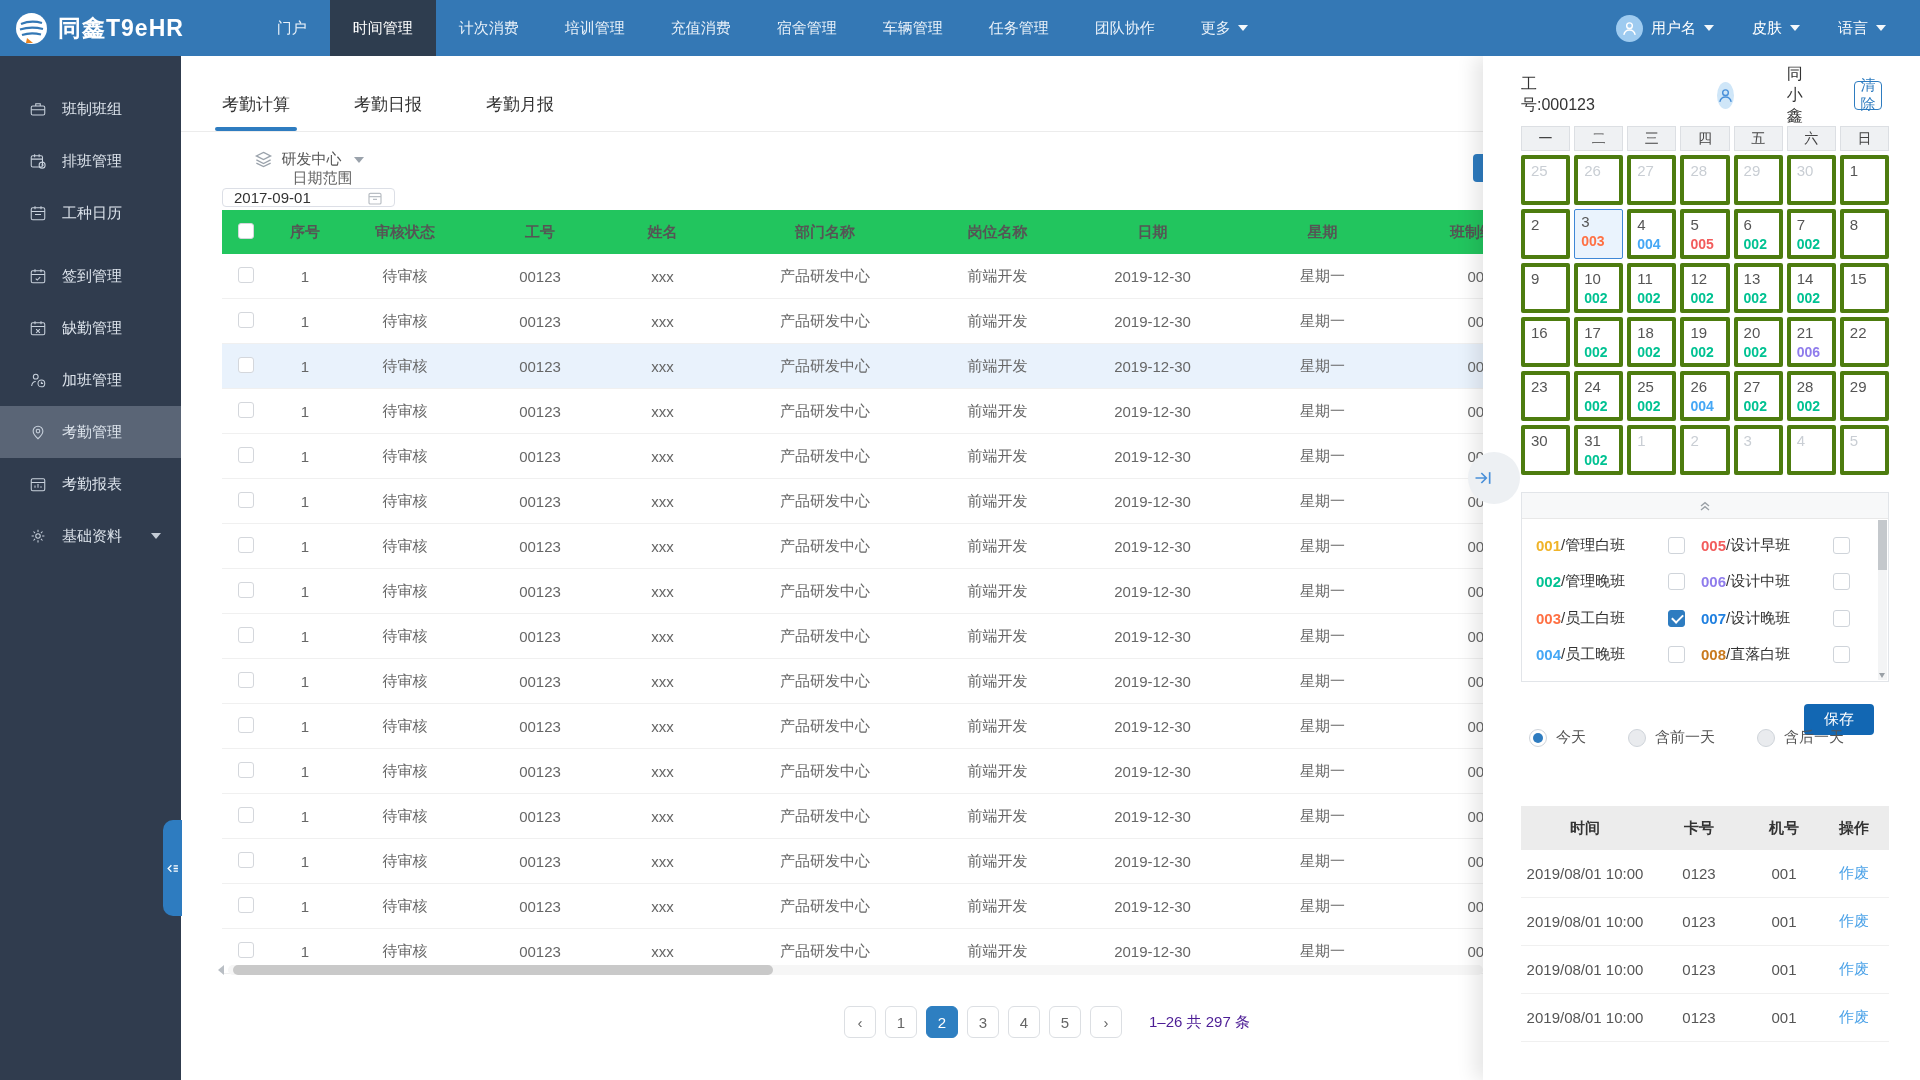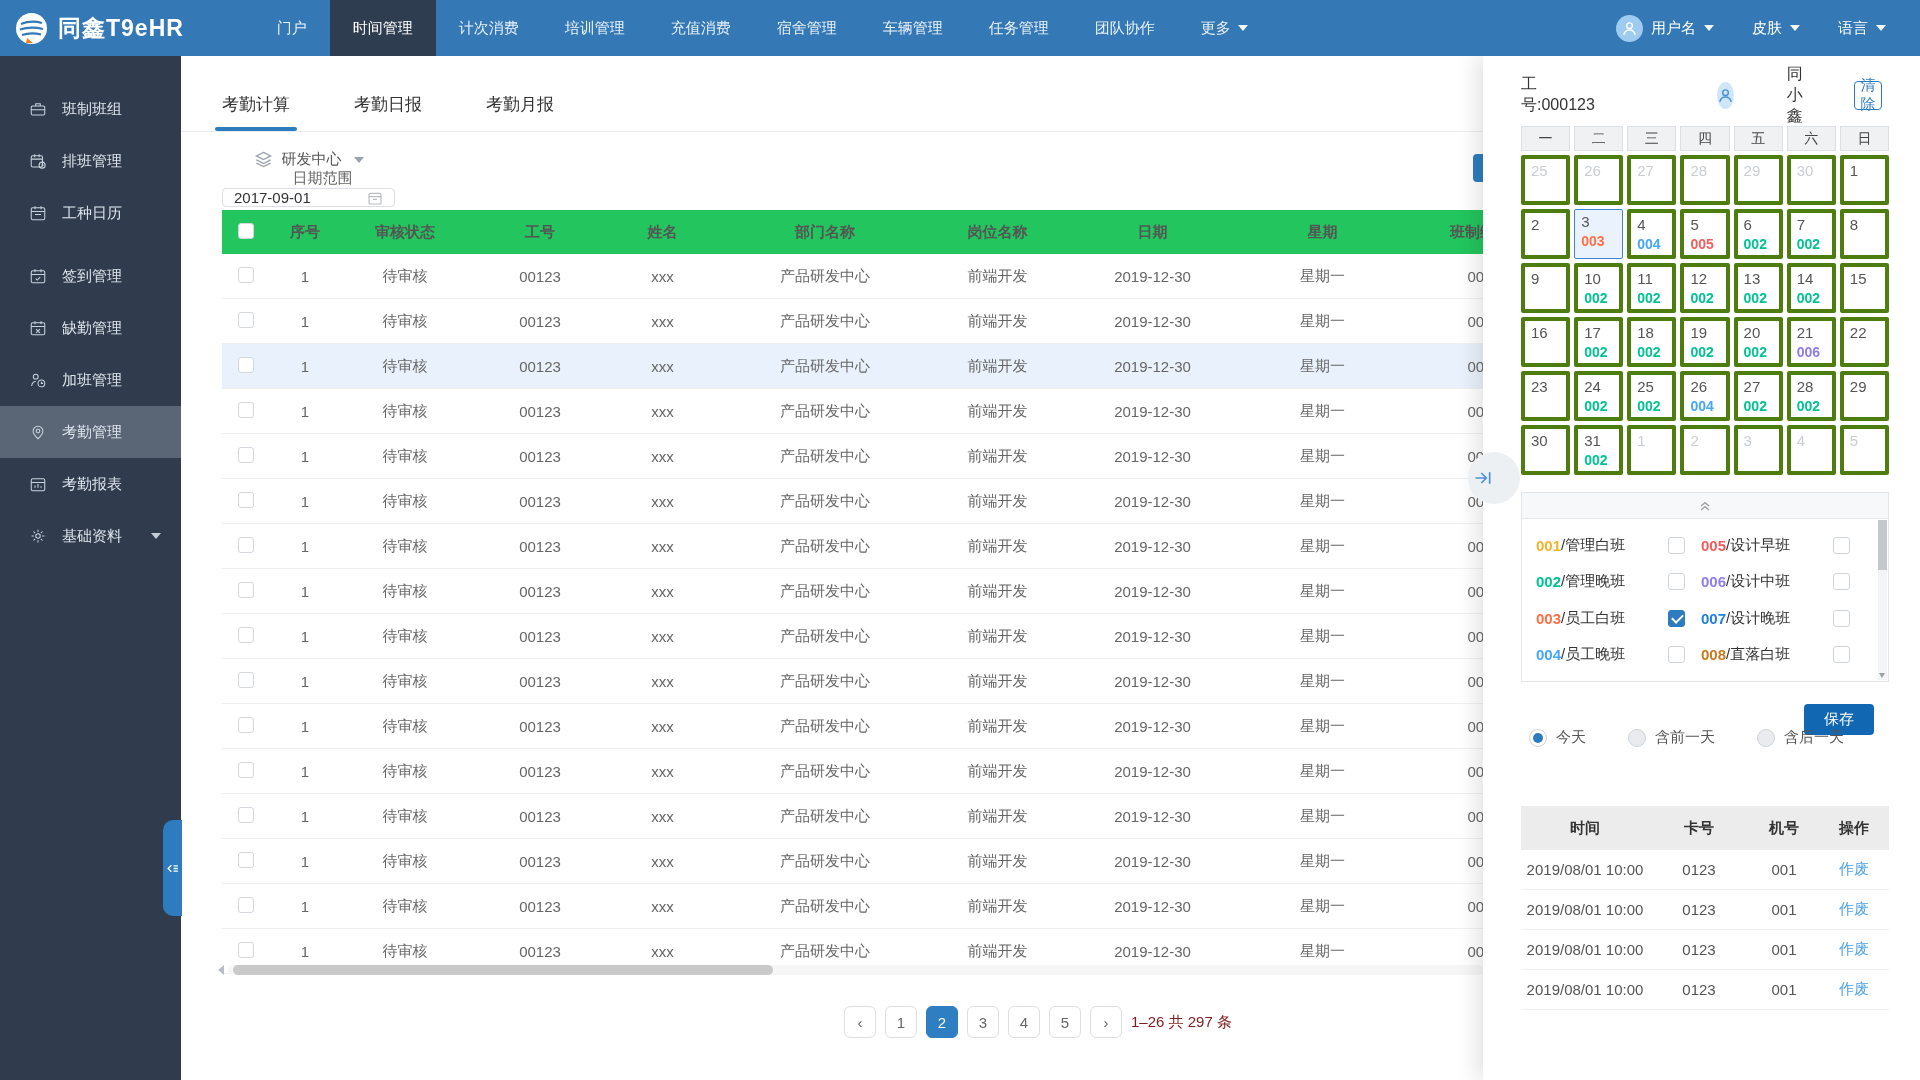--- a/index.html
+++ b/index.html
@@ -71,21 +71,21 @@
   .hs-arrow { width:0; height:0; border-top:5px solid transparent; border-bottom:5px solid transparent;
     border-right:6px solid #b9bec4; margin-right:4px; }
   .hs-track { flex:1; height:10px; background:#f6f6f6; border-radius:5px; position:relative; }
   .hs-thumb { position:absolute; left:5px; top:0; width:540px; height:10px; background:#c9c9c9; border-radius:5px; }
 
   
   .pager { position:absolute; top:950px; left:663px; display:flex; align-items:center; gap:9px; }
   .pg-btn { width:32px; height:32px; border:1px solid #dcdfe3; border-radius:6px; background:#fff;
     display:flex; align-items:center; justify-content:center; font-size:15px; color:#666; cursor:pointer; }
   .pg-btn.active { background:#2e7fc1; border-color:#2e7fc1; color:#fff; }
-  .pg-summary { font-size:15px; color:#7f1d1d; }
+  .pg-summary { font-size:15px; color:#4c1d95; margin-left:18px; }
 
   
   .drawer { position:absolute; top:56px; left:1483px; width:437px; height:1024px; background:#fff;
     box-shadow:-8px 0 18px rgba(0,0,0,.10); z-index:10; }
   .d-handle { position:absolute; left:-15px; top:396px; width:52px; height:52px; border-radius:50%;
     background:#edf0f3; cursor:pointer; }
   .d-handle svg { position:absolute; left:5px; top:16px; }
 
   .d-head { position:absolute; top:24px; left:38px; right:38px; height:30px; display:flex; align-items:center;gap:44px; }
   .emp-label { font-size:16px; color:#333; }
@@ -134,21 +134,21 @@
   .radio { display:flex; align-items:center; gap:9px; cursor:pointer; }
   .r-dot { width:18px; height:18px; border-radius:50%; border:1px solid #cfd4da; background:#e9ebee; position:relative; }
   .radio.selected .r-dot { background:#fff; }
   .radio.selected .r-dot::after { content:""; position:absolute; left:3px; top:3px; width:10px; height:10px;
     border-radius:50%; background:#2e7cc0; }
   .radio .r-label { font-size:15px; color:#555; }
 
   .punch { position:absolute; top:750px; left:38px; width:368px; }
   .p-head { display:flex; height:44px; background:#ececec; align-items:center; }
   .p-head .cell { font-size:15px; font-weight:bold; color:#333; text-align:center; }
-  .p-row { display:flex; height:40px; align-items:center; border-bottom:1px solid #f0f0f0; }
+  .p-row { display:flex; height:48px; align-items:center; border-bottom:1px solid #f0f0f0; }
   .p-row .cell { font-size:15px; color:#555; text-align:center; }
   .p-row .action { color:#4da3e8; cursor:pointer; }
 </style>
 </head>
 <body>
 
 <div class="topbar">
   <div class="logo">
     <svg width="33" height="33" viewBox="0 0 33 33">
       <circle cx="16.5" cy="16.5" r="15.5" fill="#ffffff"></circle>

